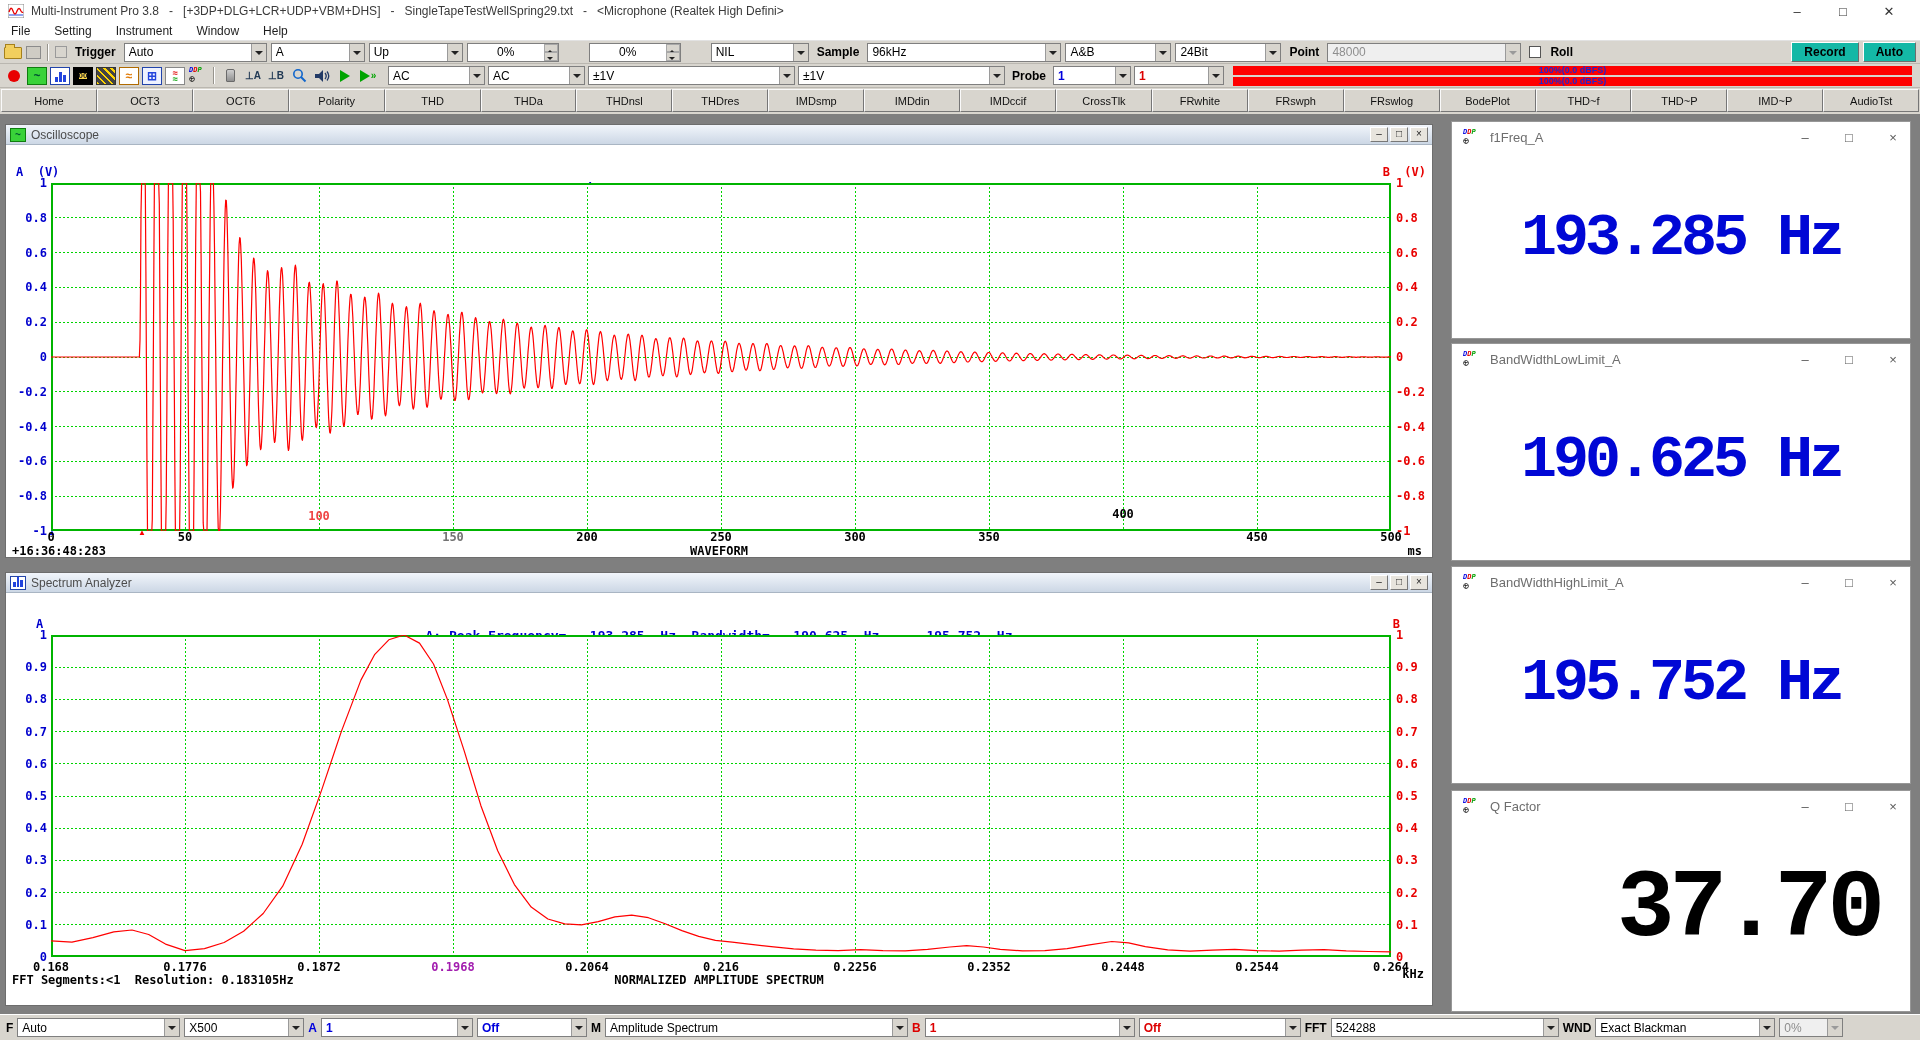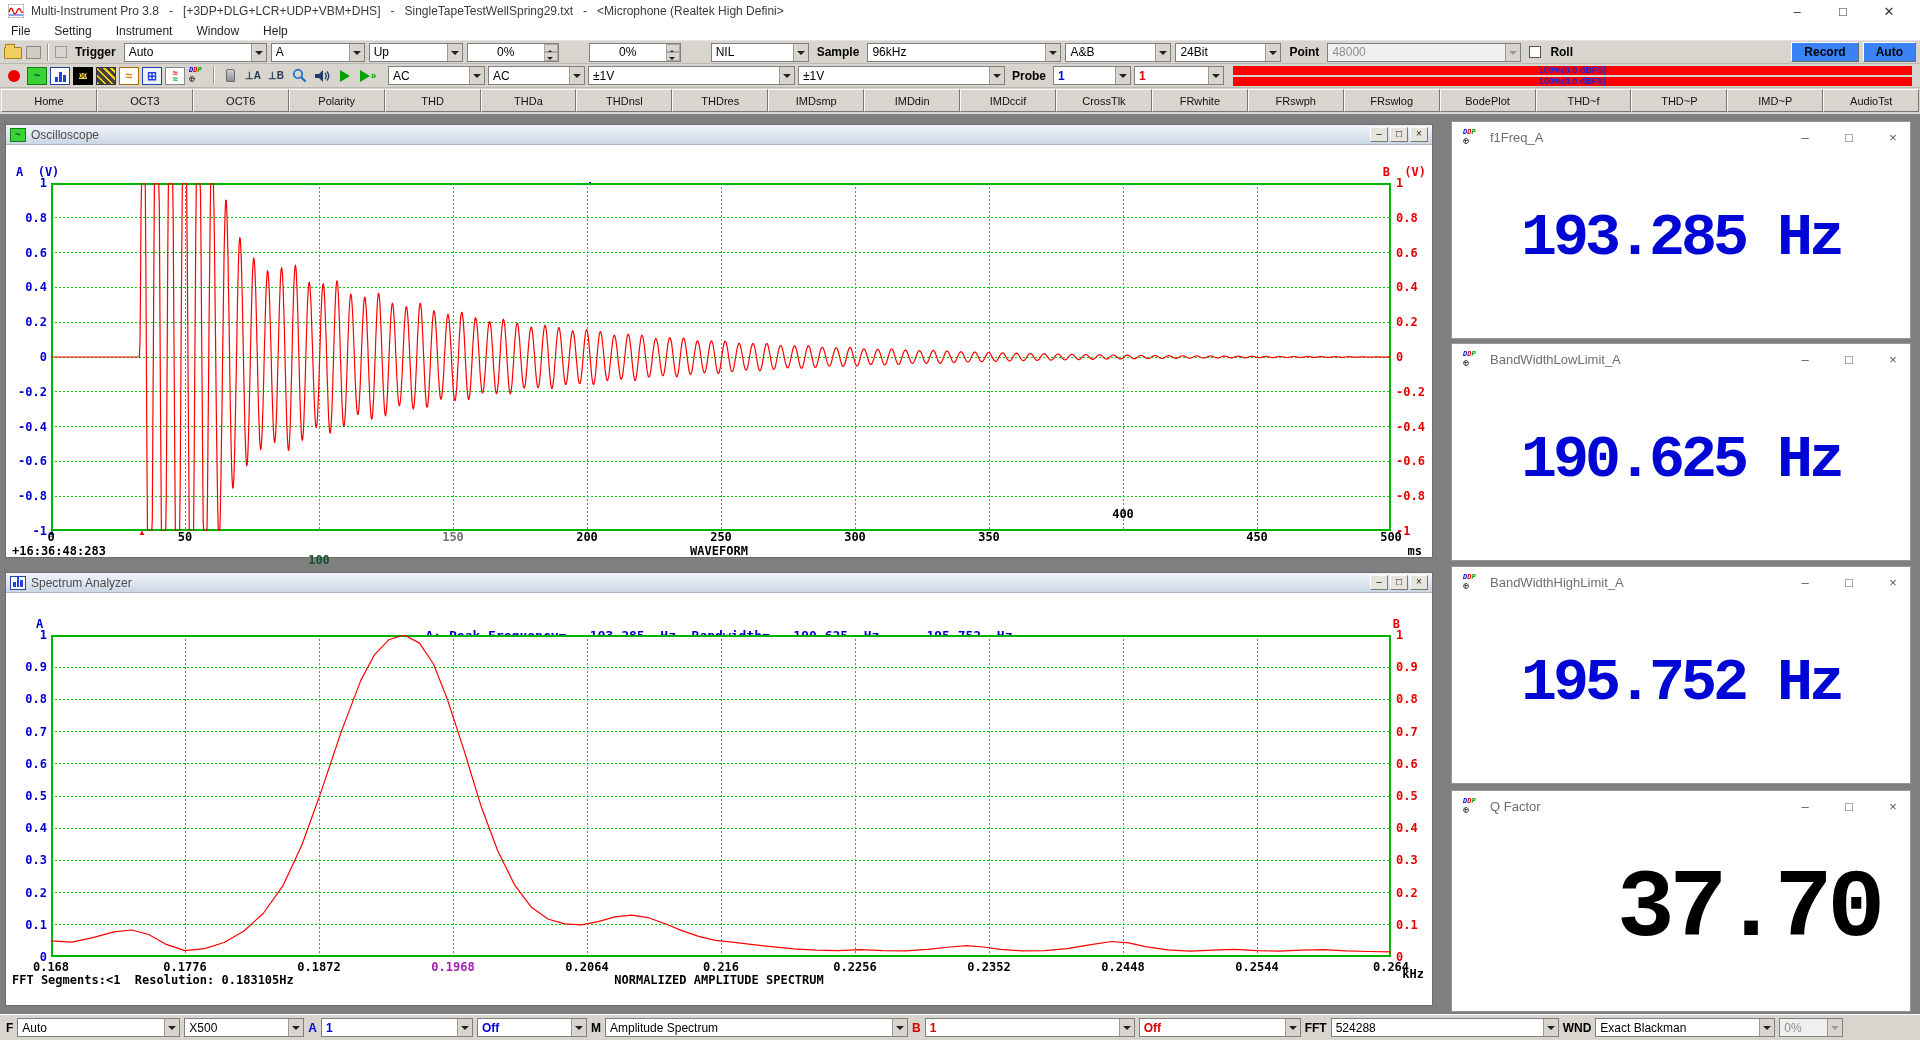--- a/index.html
+++ b/index.html
@@ -35,21 +35,21 @@
   .dd-t.blue { color:#0000dd; font-weight:bold;}
   .dd-t.red { color:#dd0000; font-weight:bold;}
 
   .spin { height:19px; background:#fff; border:1px solid #7f7f7f; display:flex; flex:0 0 auto;}
   .spin-t { flex:1; text-align:center; font-size:12px; line-height:17px; }
   .spin-btns { width:14px; display:flex; flex-direction:column; }
   .spin-btns i { flex:1; background:#d8d5ce; border:1px solid #a8a8a8; position:relative; }
   .spin-btns i.up::after { content:""; position:absolute; left:2px; top:2px; border:3px solid transparent; border-bottom-color:#222; }
   .spin-btns i.dn::after { content:""; position:absolute; left:2px; top:4px; border:3px solid transparent; border-top-color:#222; }
 
-  .btn { height:20px; background:#3b82f6; border:1px solid; border-color:#ffffff #6d6d6d #6d6d6d #ffffff; font-weight:bold; font-size:12px; padding:0 12px; display:flex; align-items:center; white-space:nowrap;}
+  .btn { height:20px; background:#14b8a6; border:1px solid; border-color:#ffffff #6d6d6d #6d6d6d #ffffff; font-weight:bold; font-size:12px; padding:0 12px; display:flex; align-items:center; white-space:nowrap;}
   .cb { width:12px; height:12px; background:#fff; border:1px solid #555; margin-right:5px;}
   .cbwrap { display:flex; align-items:center; padding:0 4px;}
 
   .meters { flex:1; display:flex; flex-direction:column; gap:2px; margin:0 4px 0 6px; }
   .meter { height:9px; background:#ff0000; text-align:center; font-size:9px; font-weight:bold; color:#2222cc; line-height:9px; }
 
   
   .ico { width:20px; height:18px; display:flex; align-items:center; justify-content:center; font-size:10px; font-weight:bold; flex:0 0 auto; }
   .ico-rec i { width:12px; height:12px; border-radius:50%; background:#e80000; display:block;}
   .ico-scope { background:#39d239; border:1px solid #0f7d0f; color:#053; font-size:12px;}
@@ -374,21 +374,21 @@
         <span class="ticklbl" style="left: 1390px; top: 155.4px; color: rgb(232, 0, 0);">0.4</span>
         <span class="ticklbl" style="left: 1390px; top: 190.2px; color: rgb(232, 0, 0);">0.2</span>
         <span class="ticklbl" style="left: 1390px; top: 225px; color: rgb(232, 0, 0);">0</span>
         <span class="ticklbl" style="left: 1390px; top: 259.8px; color: rgb(232, 0, 0);">-0.2</span>
         <span class="ticklbl" style="left: 1390px; top: 294.6px; color: rgb(232, 0, 0);">-0.4</span>
         <span class="ticklbl" style="left: 1390px; top: 329.4px; color: rgb(232, 0, 0);">-0.6</span>
         <span class="ticklbl" style="left: 1390px; top: 364.2px; color: rgb(232, 0, 0);">-0.8</span>
         <span class="ticklbl" style="left: 1390px; top: 399px; color: rgb(232, 0, 0);">-1</span>
         <span class="ticklbl" style="left: 45px; top: 405px; transform: translateX(-50%); color: rgb(0, 0, 0);">0</span>
         <span class="ticklbl" style="left: 179px; top: 405px; transform: translateX(-50%); color: rgb(0, 0, 0);">50</span>
-        <span class="ticklbl" style="left: 313px; top: 428px; transform: translateX(-50%); color: #14532d;">100</span>
+        <span class="ticklbl" style="left: 313px; top: 384px; transform: translateX(-50%); color: #ef4444;">100</span>
         <span class="ticklbl" style="left: 447px; top: 405px; transform: translateX(-50%); color: #737373;">150</span>
         <span class="ticklbl" style="left: 581px; top: 405px; transform: translateX(-50%); color: rgb(0, 0, 0);">200</span>
         <span class="ticklbl" style="left: 715px; top: 405px; transform: translateX(-50%); color: rgb(0, 0, 0);">250</span>
         <span class="ticklbl" style="left: 849px; top: 405px; transform: translateX(-50%); color: rgb(0, 0, 0);">300</span>
         <span class="ticklbl" style="left: 983px; top: 405px; transform: translateX(-50%); color: rgb(0, 0, 0);">350</span>
         <span class="ticklbl" style="left: 1117px; top: 382px; transform: translateX(-50%); color: #000000;">400</span>
         <span class="ticklbl" style="left: 1251px; top: 405px; transform: translateX(-50%); color: rgb(0, 0, 0);">450</span>
         <span class="ticklbl" style="left: 1385px; top: 405px; transform: translateX(-50%); color: rgb(0, 0, 0);">500</span>
       </div>
 

